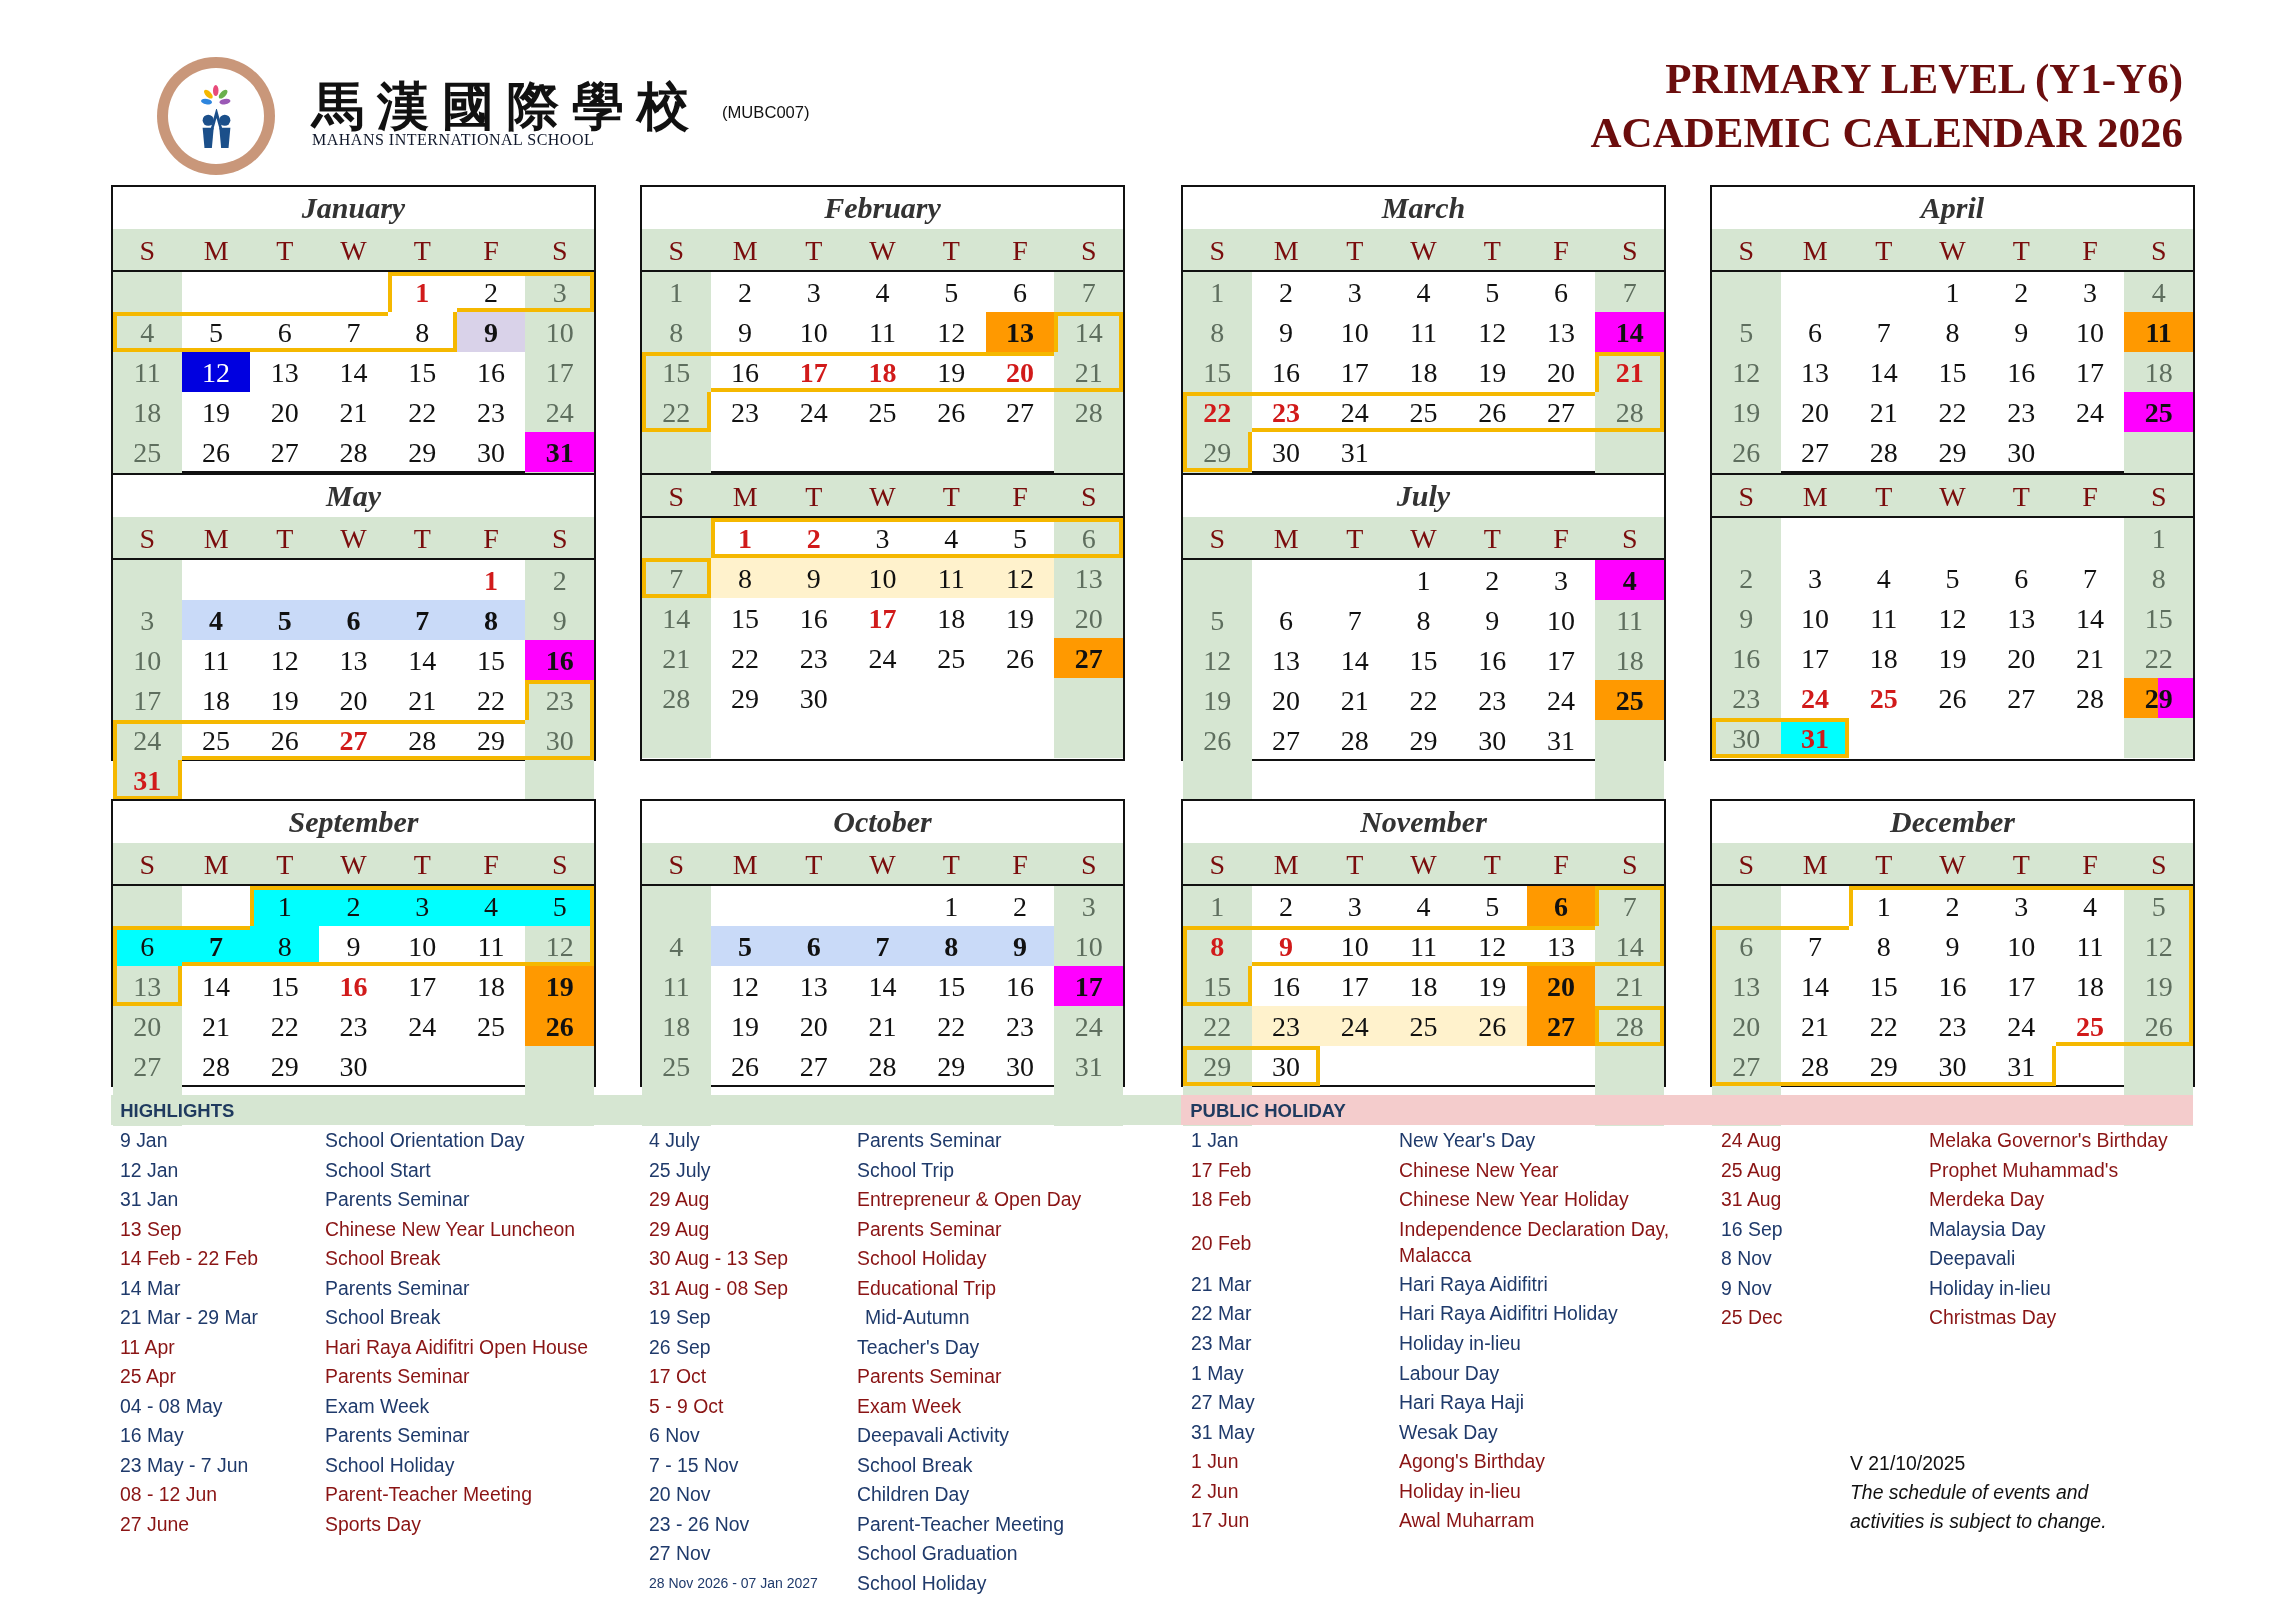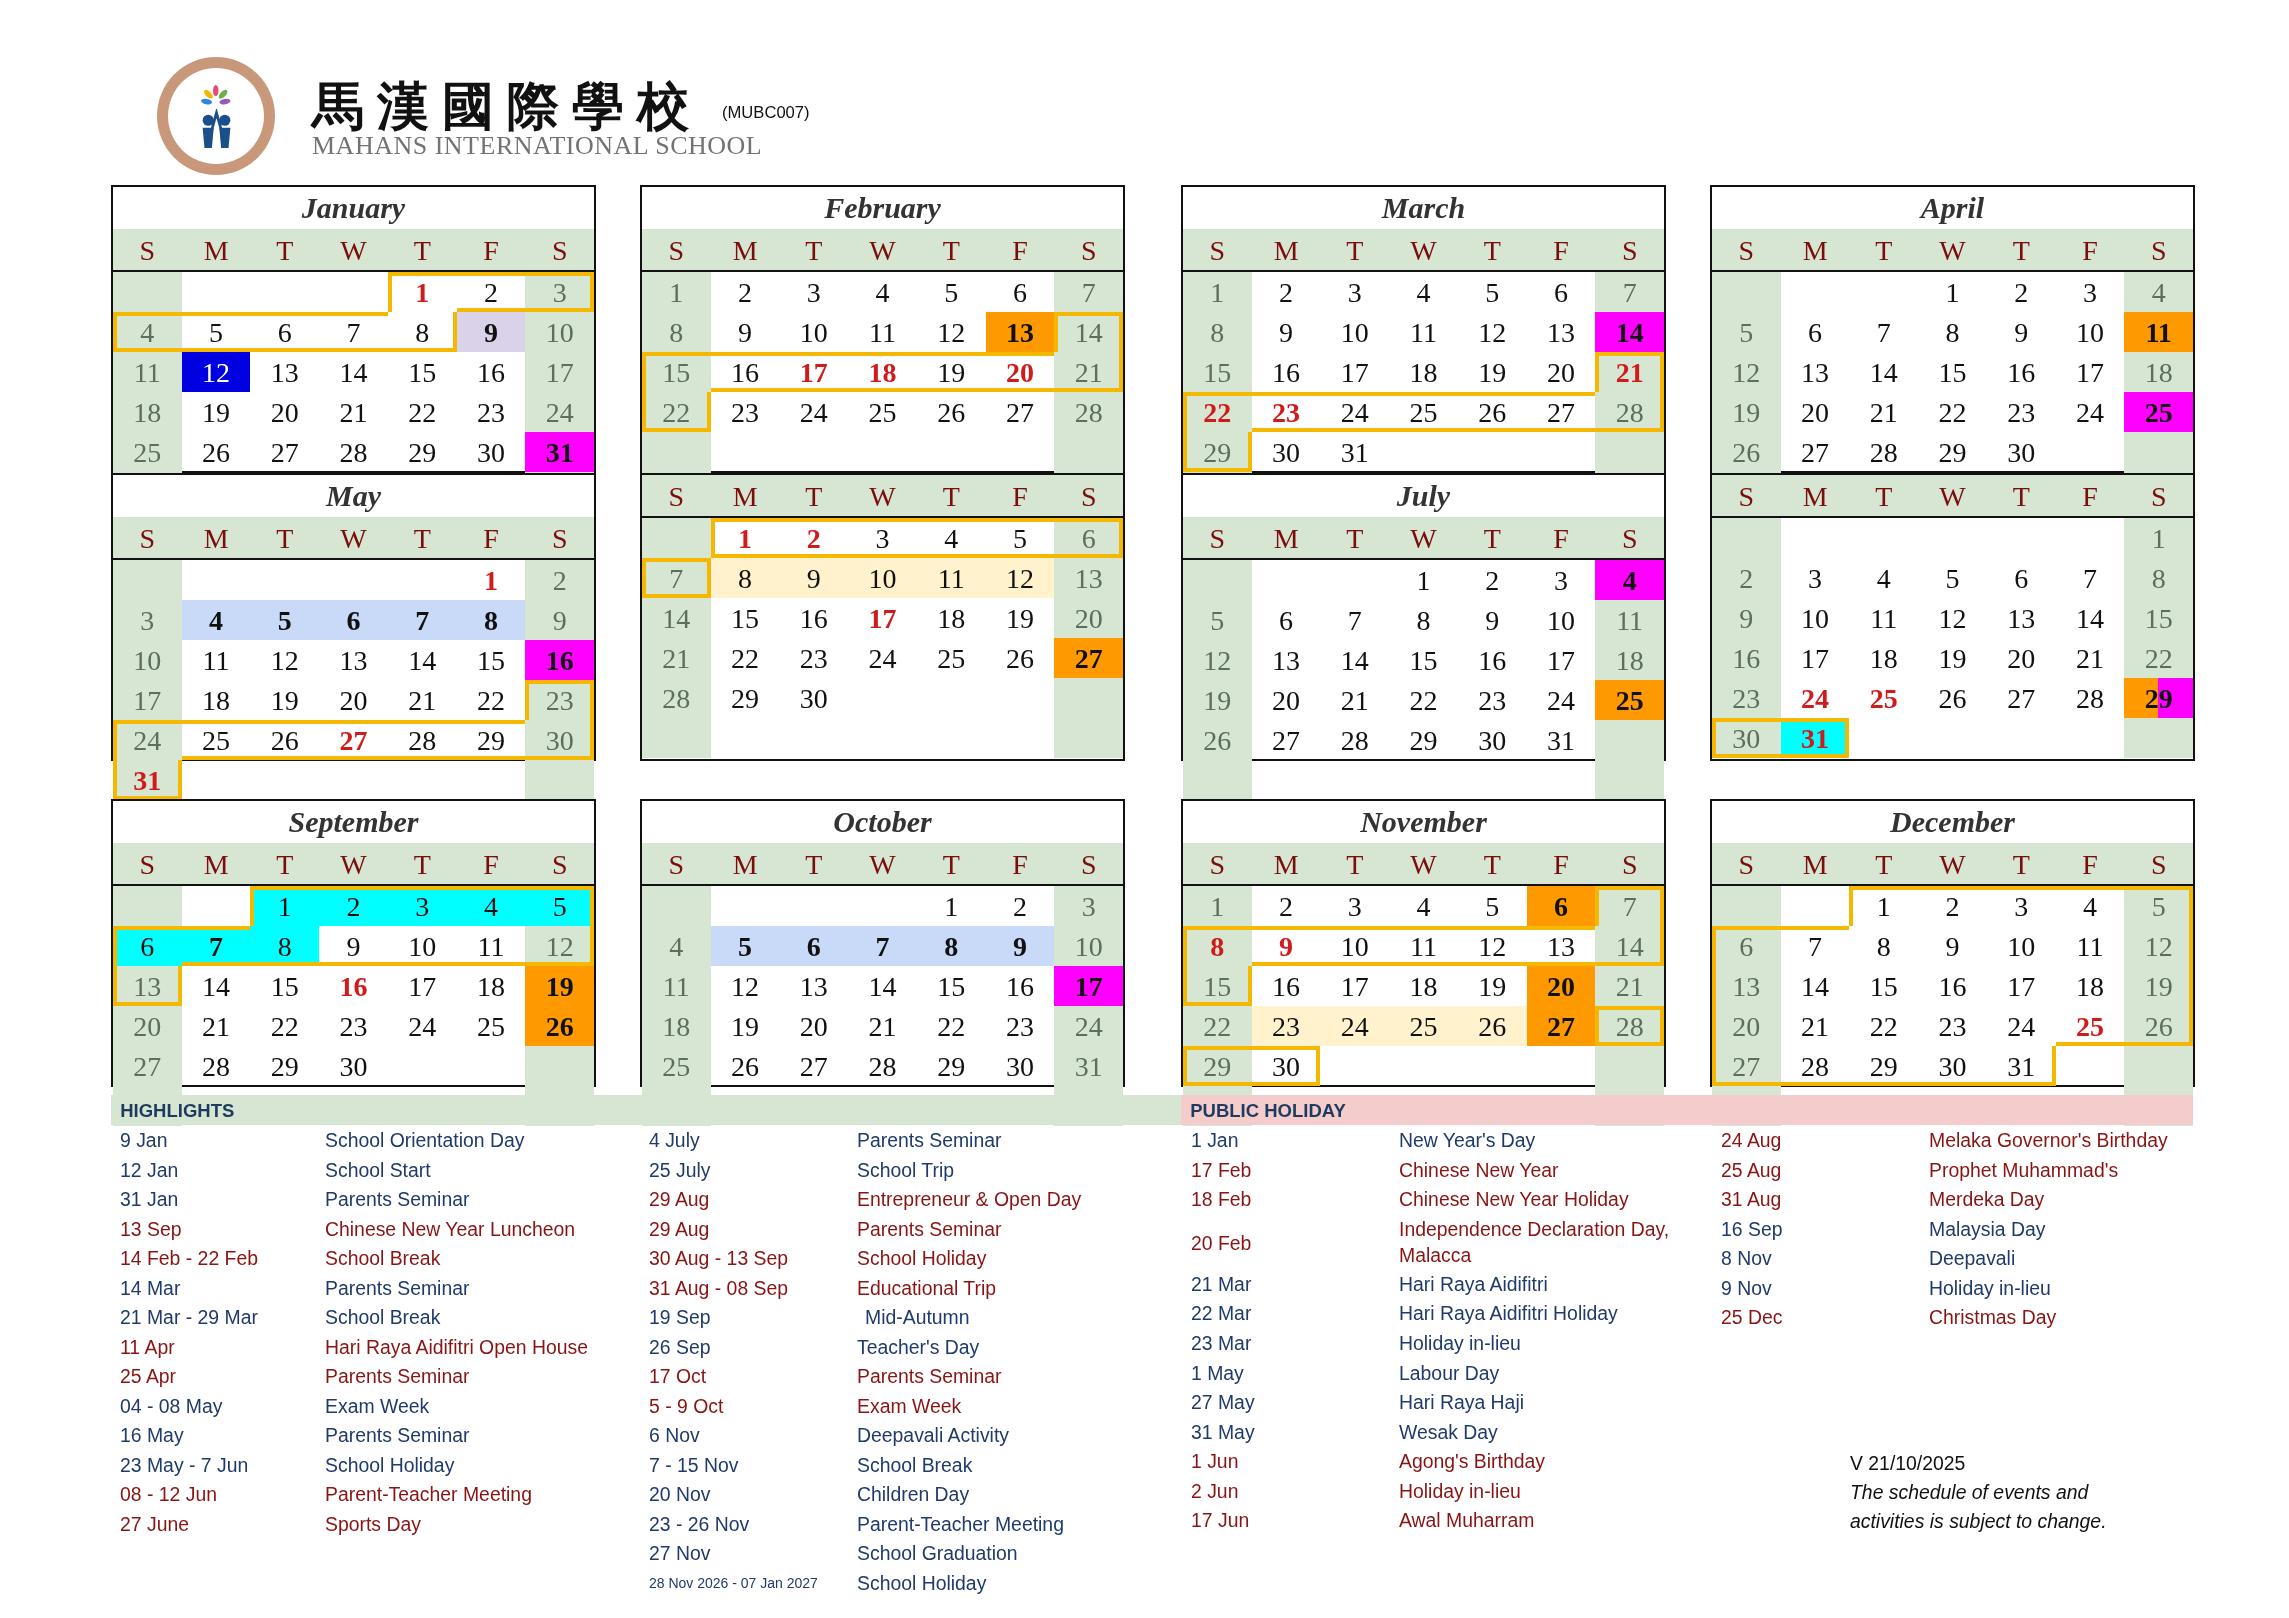--- a/index.html
+++ b/index.html
@@ -4,21 +4,21 @@
 <style>
   html,body{margin:0;padding:0;background:#fff;}
   body{width:2290px;height:1619px;position:relative;overflow:hidden;font-family:"Liberation Serif","DejaVu Serif",serif;}
   .header{position:absolute;left:0;top:0;width:2290px;height:180px;}
   .logo{position:absolute;left:157px;top:57px;width:118px;height:118px;border-radius:50%;background:#c9977a;display:flex;align-items:center;justify-content:center;}
   .logo-inner{width:96px;height:96px;border-radius:50%;background:#fff;position:relative;display:flex;align-items:center;justify-content:center;}
   .logo-petals{position:absolute;top:16.6px;left:33px;width:29.5px;height:24px;}
   .logo-kids{position:absolute;top:41px;left:29.5px;width:37px;height:41px;}
   .cn-name{position:absolute;left:312px;top:72px;font-size:52px;font-family:"DejaVu Serif",serif;letter-spacing:13px;color:#111;font-weight:bold;}
   .reg-no{position:absolute;left:722px;top:103px;font-size:16.6px;font-family:"Liberation Sans",sans-serif;color:#111;}
-  .en-name{position:absolute;left:312px;top:131px;font-size:26px;color:#737373;letter-spacing:0.5px;}
+  .en-name{position:absolute;left:312px;top:131px;font-size:16px;color:#0f172a;letter-spacing:0.5px;}
   .title{position:absolute;right:107px;top:52px;text-align:right;color:#6b0d0d;font-weight:bold;font-size:43px;line-height:54px;font-family:"Liberation Serif",serif;}
   .month{position:absolute;width:485px;height:288px;border:2.8px solid #111;box-sizing:border-box;background:#fff;}
   .month-title{height:42px;line-height:42px;text-align:center;font-style:italic;font-weight:bold;font-size:30px;color:#333;}
   .dow-row{display:flex;height:41px;background:#d6e6d2;border-bottom:2.8px solid #111;}
   .dow{flex:1;text-align:center;line-height:44px;font-size:28px;color:#7a0d0d;}
   .grid{display:grid;grid-template-columns:repeat(7,1fr);grid-auto-rows:40px;position:relative;}
   .cell{position:relative;text-align:center;line-height:41px;font-size:28px;color:#111;box-sizing:border-box;}
   .cell.wk{background:#d6e6d2;color:#5e6e5e;}
   .cell.red{color:#d11a1a;font-weight:bold;}
   .cell.bold{font-weight:bold;}
@@ -50,20 +50,24 @@
         <circle cx="29" cy="12" r="6" fill="#1b4f8a"></circle>
         <path d="M5 20 L17 20 L15 42 L7 42 Z" fill="#1b4f8a"></path>
         <path d="M23 20 L35 20 L33 42 L25 42 Z" fill="#1b4f8a"></path>
         <path d="M15 22 L20 4 L25 22" stroke="#1b4f8a" stroke-width="3" fill="none"></path>
       </svg>
     </div>
   </div>
   <div class="cn-name">馬漢國際學校</div>
   <div class="reg-no">(MUBC007)</div>
   <div class="en-name">MAHANS  INTERNATIONAL SCHOOL</div>
+  <div class="title">
+    <div>PRIMARY LEVEL (Y1-Y6)</div>
+    <div>ACADEMIC CALENDAR 2026</div>
+  </div>
 </div>
 
 <div id="months">
     <div class="month" style="left: 111px; top: 185px;">
       <div class="month-title">January</div>
       <div class="dow-row">
         <div class="dow">S</div>
         <div class="dow">M</div>
         <div class="dow">T</div>
         <div class="dow">W</div>

